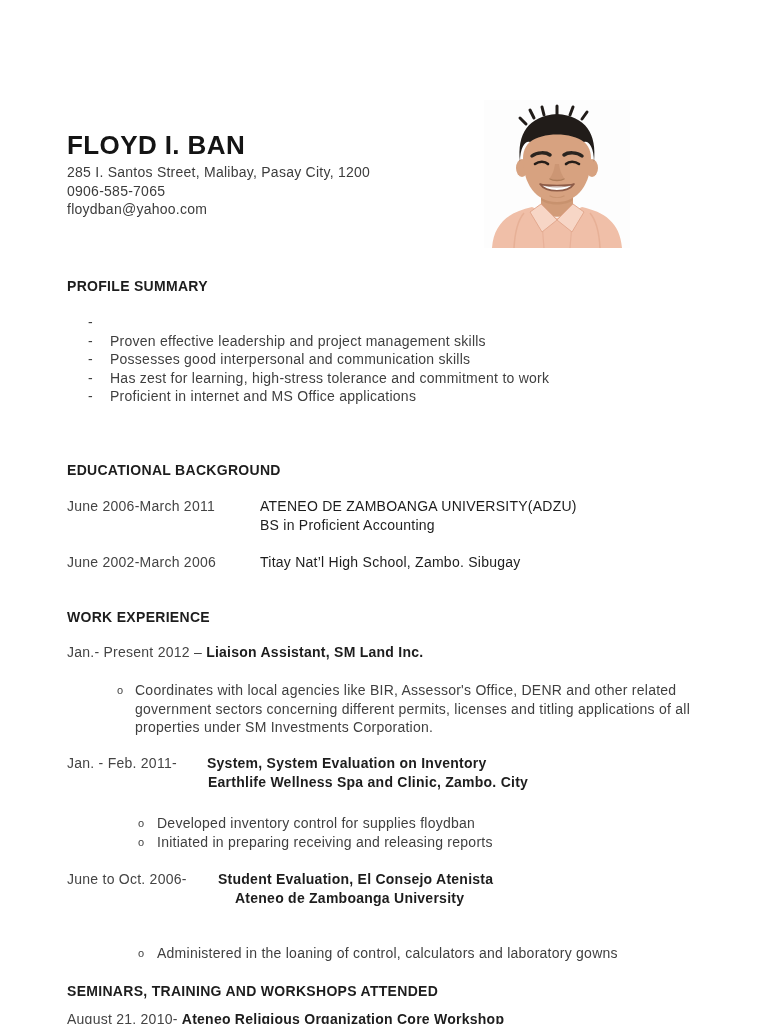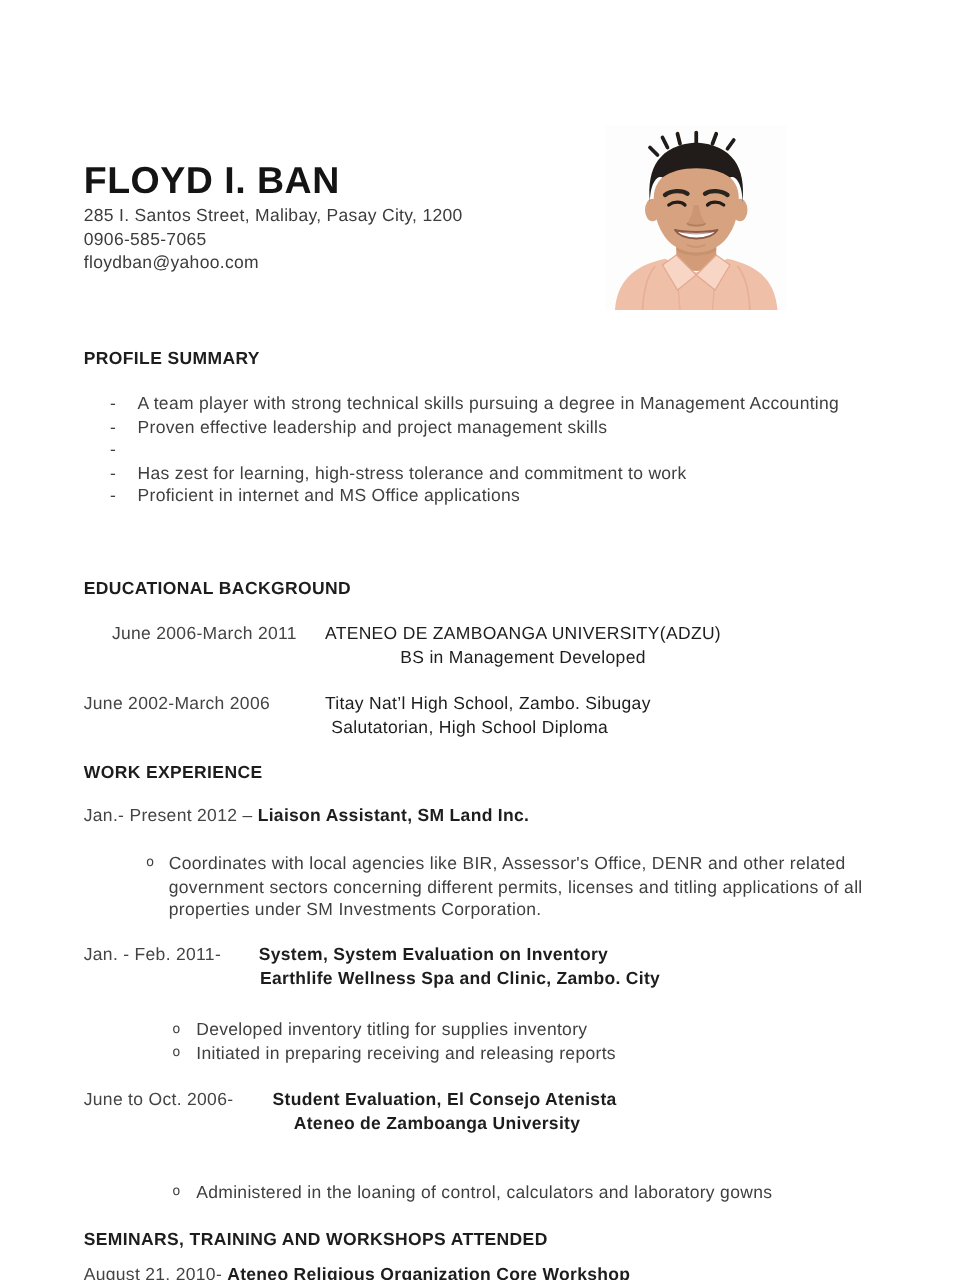--- a/index.html
+++ b/index.html
@@ -13,21 +13,21 @@
     letter-spacing:0.25px;
     color:#3f3f3f;
     line-height:18.5px;
   }
   .abs { position:absolute; }
 
   
   .hdr { left:67px; top:133px; width:420px; }
   .name {
     margin:0 0 6px 0;
-    font-size:30px; line-height:24px;
+    font-size:26px; line-height:24px;
     font-weight:bold; color:#141414; letter-spacing:0.4px;
   }
   .contact { color:#3c3c3c; }
 
   
   .photo { left:484px; top:100px; width:146px; height:148px; }
 
   
   .sec {
     margin:0; font-size:14px; font-weight:bold;
@@ -109,54 +109,53 @@
 
     <path d="M66 96 C70 98 76 98 80 96" stroke="#c08a66" stroke-width="1.2" fill="none" opacity="0.6" stroke-linecap="round"></path>
   </svg>
 </div>
 
 <h2 class="abs sec" style="left:67px; top:277px;">PROFILE SUMMARY</h2>
 
 <ul class="abs plist">
   <li>
     <span class="pmark">-</span>
-    <span class="ptext">A team player with strong technical skills pursuing a degree in Management Accounting</span>
   </li>
   <li>
     <span class="pmark">-</span>
     <span class="ptext">Proven effective leadership and project management skills</span>
   </li>
   <li>
     <span class="pmark">-</span>
+    <span class="ptext">Possesses good interpersonal and communication skills</span>
   </li>
   <li>
     <span class="pmark">-</span>
     <span class="ptext">Has zest for learning, high-stress tolerance and commitment to work</span>
   </li>
   <li>
     <span class="pmark">-</span>
     <span class="ptext">Proficient in internet and MS Office applications</span>
   </li>
 </ul>
 
 <h2 class="abs sec" style="left:67px; top:461px;">EDUCATIONAL BACKGROUND</h2>
 
-<div class="abs edurow" style="top:497px;text-align:center;">
+<div class="abs edurow" style="top:497px;">
   <span class="edate">June 2006-March 2011</span>
   <span>
     <div class="einst">ATENEO DE ZAMBOANGA UNIVERSITY(ADZU)</div>
-    <div class="einst">BS in Management Developed</div>
+    <div class="einst">BS in Proficient Accounting</div>
   </span>
 </div>
 
 <div class="abs edurow" style="top:553px;">
   <span class="edate">June 2002-March 2006</span>
   <span>
     <div class="einst">Titay Nat’l High School, Zambo. Sibugay</div>
-    <div class="einst eline2-pad">Salutatorian, High School Diploma</div>
   </span>
 </div>
 
 <h2 class="abs sec" style="left:67px; top:608px;">WORK EXPERIENCE</h2>
 
 <div class="abs" style="left:67px; top:643px; width:640px;">
   <span class="jdate">Jan.- Present 2012 –</span>
   <span class="jrole">Liaison Assistant, SM Land Inc.</span>
 </div>
 <ul class="abs wblist wb1" style="top:681px;">
@@ -170,21 +169,21 @@
   <div>
     <span class="jdate jd2">Jan. - Feb. 2011-</span><span class="jrole">System, System Evaluation on Inventory</span>
   </div>
   <div style="padding-left:141px;">
     <span class="jrole">Earthlife Wellness Spa and Clinic, Zambo. City</span>
   </div>
 </div>
 <ul class="abs wblist wb23" style="top:814px;">
   <li>
     <span class="omark">o</span>
-    <span class="wtext">Developed inventory titling for supplies inventory</span>
+    <span class="wtext">Developed inventory control for supplies floydban</span>
   </li>
   <li>
     <span class="omark">o</span>
     <span class="wtext">Initiated in preparing receiving and releasing reports</span>
   </li>
 </ul>
 
 <div class="abs" style="left:67px; top:870px; width:660px;">
   <div>
     <span class="jdate jd3">June to Oct. 2006-</span><span class="jrole">Student Evaluation, El Consejo Atenista</span>

